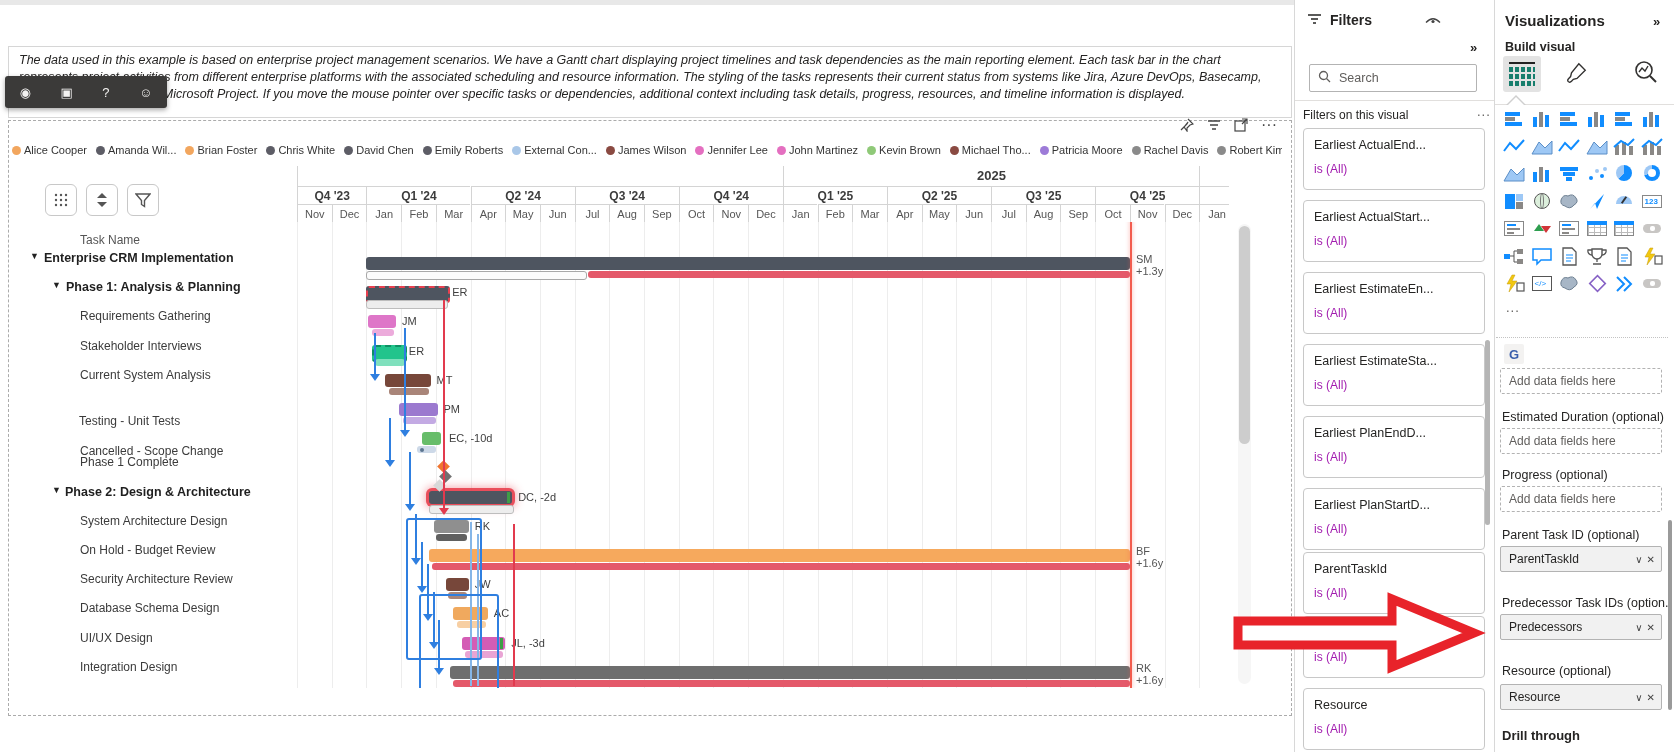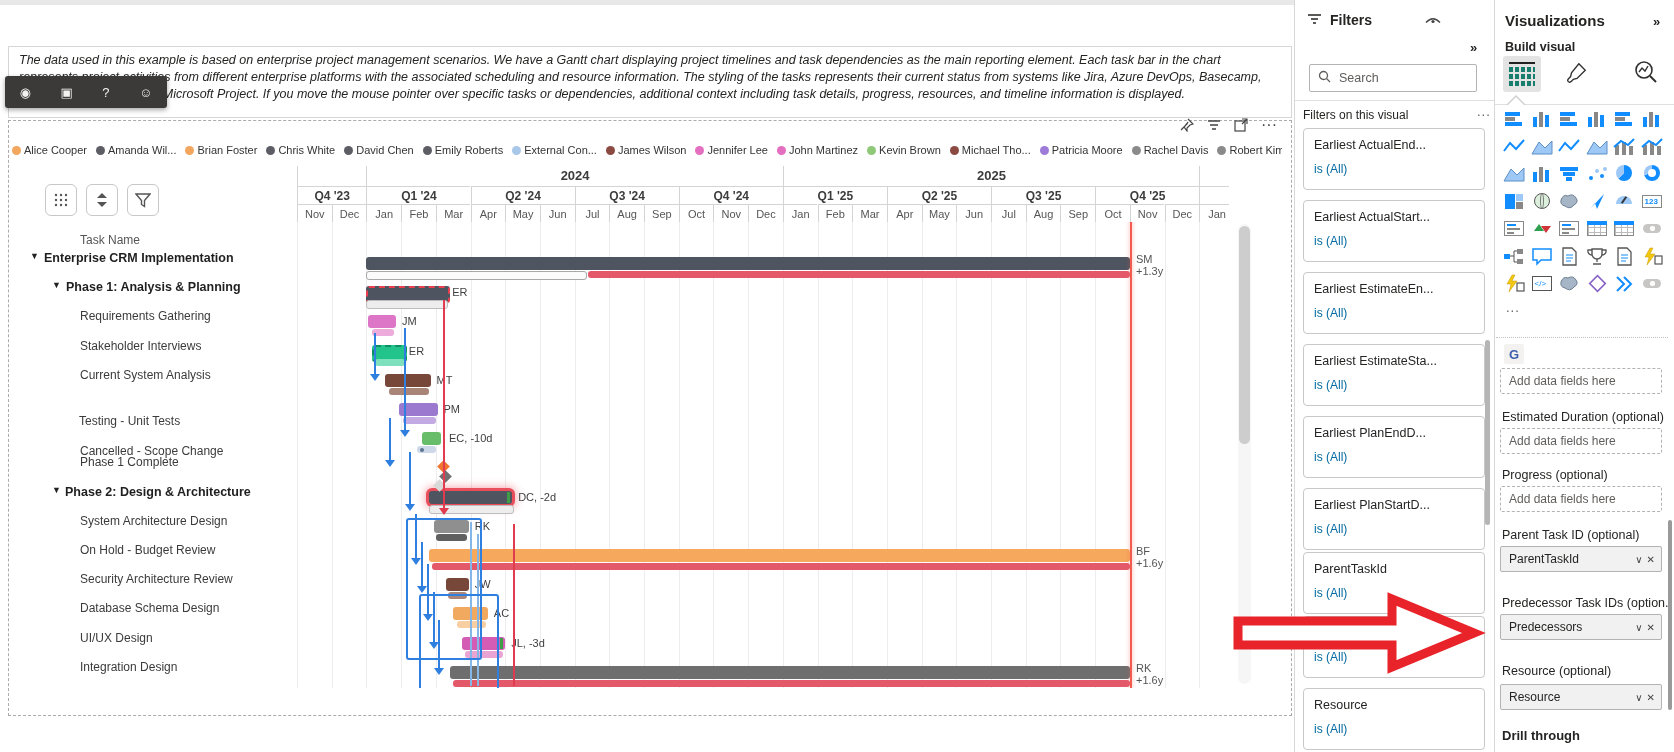--- a/index.html
+++ b/index.html
@@ -46,21 +46,21 @@
   .filters-pane{position:absolute;left:1294px;top:0;width:200px;height:752px;background:#fff;border-left:1px solid #d8d8d8;box-sizing:border-box;}
   .fp-header{position:absolute;left:12px;top:12px;display:flex;align-items:center;gap:8px;font-size:14px;font-weight:bold;color:#252423;}
   .fp-eye{position:absolute;left:130px;top:14px;}
   .fp-collapse{position:absolute;left:175px;top:40px;font-size:13px;color:#252423;font-weight:bold;}
   .fp-search{position:absolute;left:14px;top:64px;width:168px;height:28px;border:1px solid #b3b3b3;border-radius:2px;display:flex;align-items:center;gap:8px;padding-left:8px;box-sizing:border-box;color:#605e5c;font-size:12.5px;}
   .fp-div{position:absolute;left:0px;top:100px;width:200px;height:1px;background:#e1dfdd;}
   .fp-section{position:absolute;left:8px;top:108px;font-size:12px;color:#252423;}
   .fp-more{position:absolute;left:182px;top:104px;font-size:13px;color:#605e5c;letter-spacing:1px;}
   .fcard{position:absolute;left:8px;width:182px;height:62px;border:1px solid #c8c8c8;border-radius:4px;background:#fff;box-sizing:border-box;padding:9px 10px;}
   .fcard .fname{font-size:12.5px;color:#252423;white-space:nowrap;overflow:hidden;}
-  .fcard .fcond{font-size:12px;color:#0369a1;margin-top:10px;}
+  .fcard .fcond{font-size:12px;color:#a21caf;margin-top:10px;}
   .fp-scroll{position:absolute;left:190px;top:340px;width:5px;height:185px;background:#b5b5b5;border-radius:3px;}
   
   .viz-pane{position:absolute;left:1494px;top:0;width:180px;height:752px;background:#fff;border-left:1px solid #d8d8d8;box-sizing:border-box;}
   .vp-title{position:absolute;left:10px;top:12px;font-size:15px;font-weight:bold;color:#252423;}
   .vp-collapse{position:absolute;left:158px;top:14px;font-size:13px;font-weight:bold;color:#252423;}
   .vp-build{position:absolute;left:10px;top:40px;font-size:12.5px;font-weight:bold;color:#252423;}
   .vp-tab{position:absolute;border-radius:3px;}
   .vp-tab.sel{background:#e3e3e3;}
   .gantt-tab-icon{position:relative;width:30px;height:24px;}
   .gantt-tab-icon i{position:absolute;left:2px;right:2px;height:5px;background:repeating-linear-gradient(90deg,#177e6d 0 4px,rgba(0,0,0,0) 4px 6px);}
@@ -259,21 +259,20 @@
       <div class="task-row" style="top: 627.6px;">
         <span class="lbl" style="left: 80px;">UI/UX Design</span>
       </div>
       <div class="task-row" style="top: 656.8px;">
         <span class="lbl" style="left: 80px;">Integration Design</span>
       </div>
     </div>
 
   <div id="timeline">
       <div class="tl-cell tl-year" style="left: 0px; width: 69.4px;"></div>
-      <div class="tl-cell tl-year" style="left: 69.4px; width: 416.4px;">2024</div>
       <div class="tl-cell tl-year" style="left: 485.8px; width: 416.4px;">2025</div>
       <div class="tl-cell tl-year" style="left: 902.2px; width: 34.7px;"></div>
       <div class="tl-cell tl-q" style="left: 0px; width: 69.4px;">Q4 '23</div>
       <div class="tl-cell tl-q" style="left: 69.4px; width: 104.1px;">Q1 '24</div>
       <div class="tl-cell tl-q" style="left: 173.5px; width: 104.1px;">Q2 '24</div>
       <div class="tl-cell tl-q" style="left: 277.6px; width: 104.1px;">Q3 '24</div>
       <div class="tl-cell tl-q" style="left: 381.7px; width: 104.1px;">Q4 '24</div>
       <div class="tl-cell tl-q" style="left: 485.8px; width: 104.1px;">Q1 '25</div>
       <div class="tl-cell tl-q" style="left: 589.9px; width: 104.1px;">Q2 '25</div>
       <div class="tl-cell tl-q" style="left: 694px; width: 104.1px;">Q3 '25</div>

